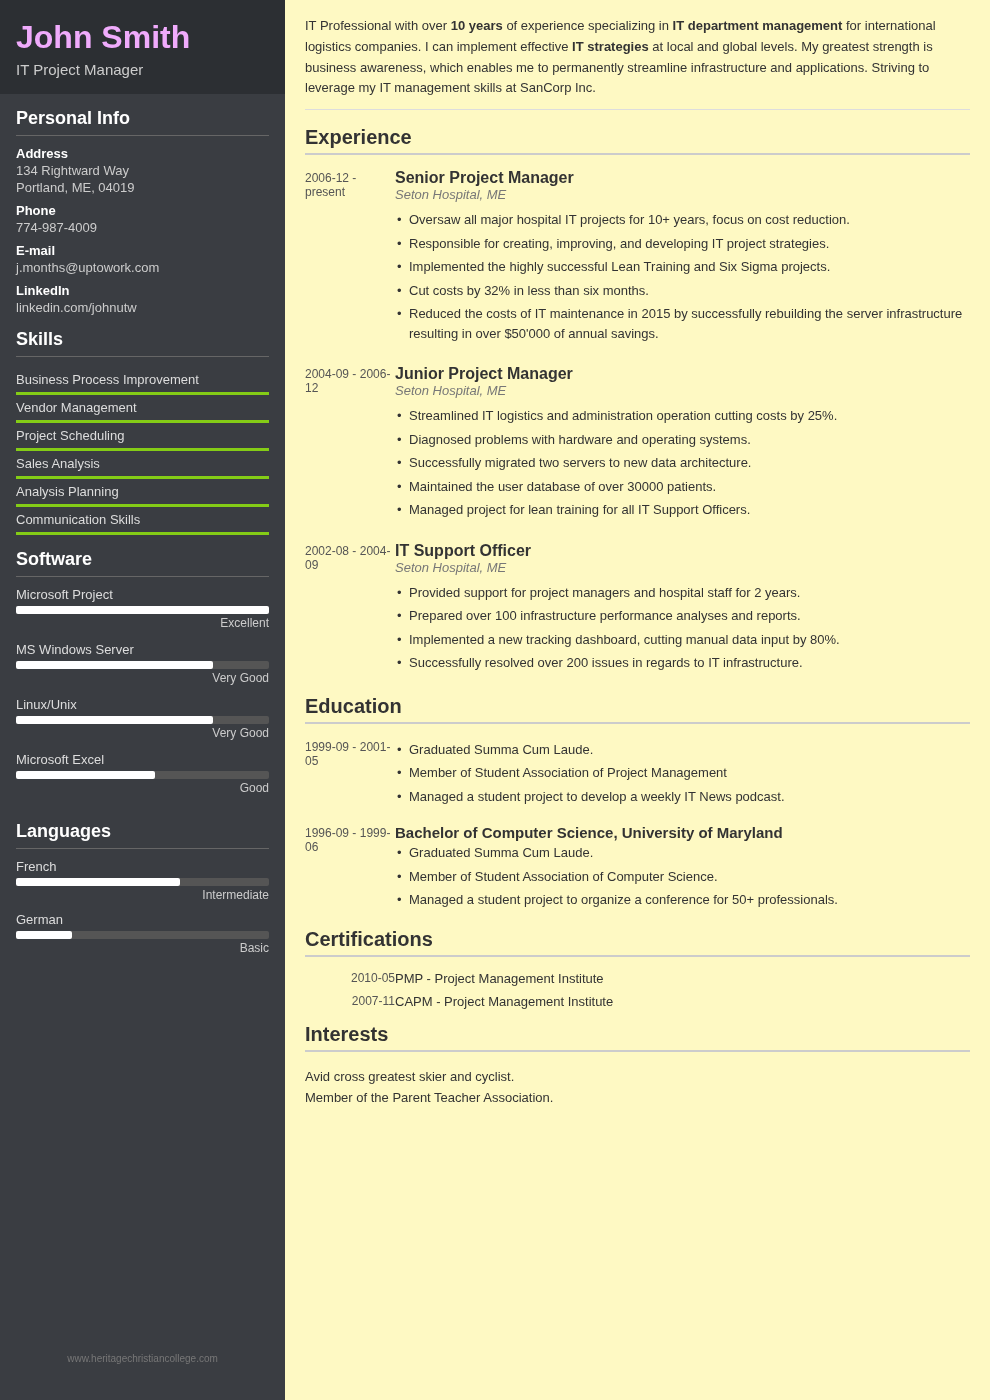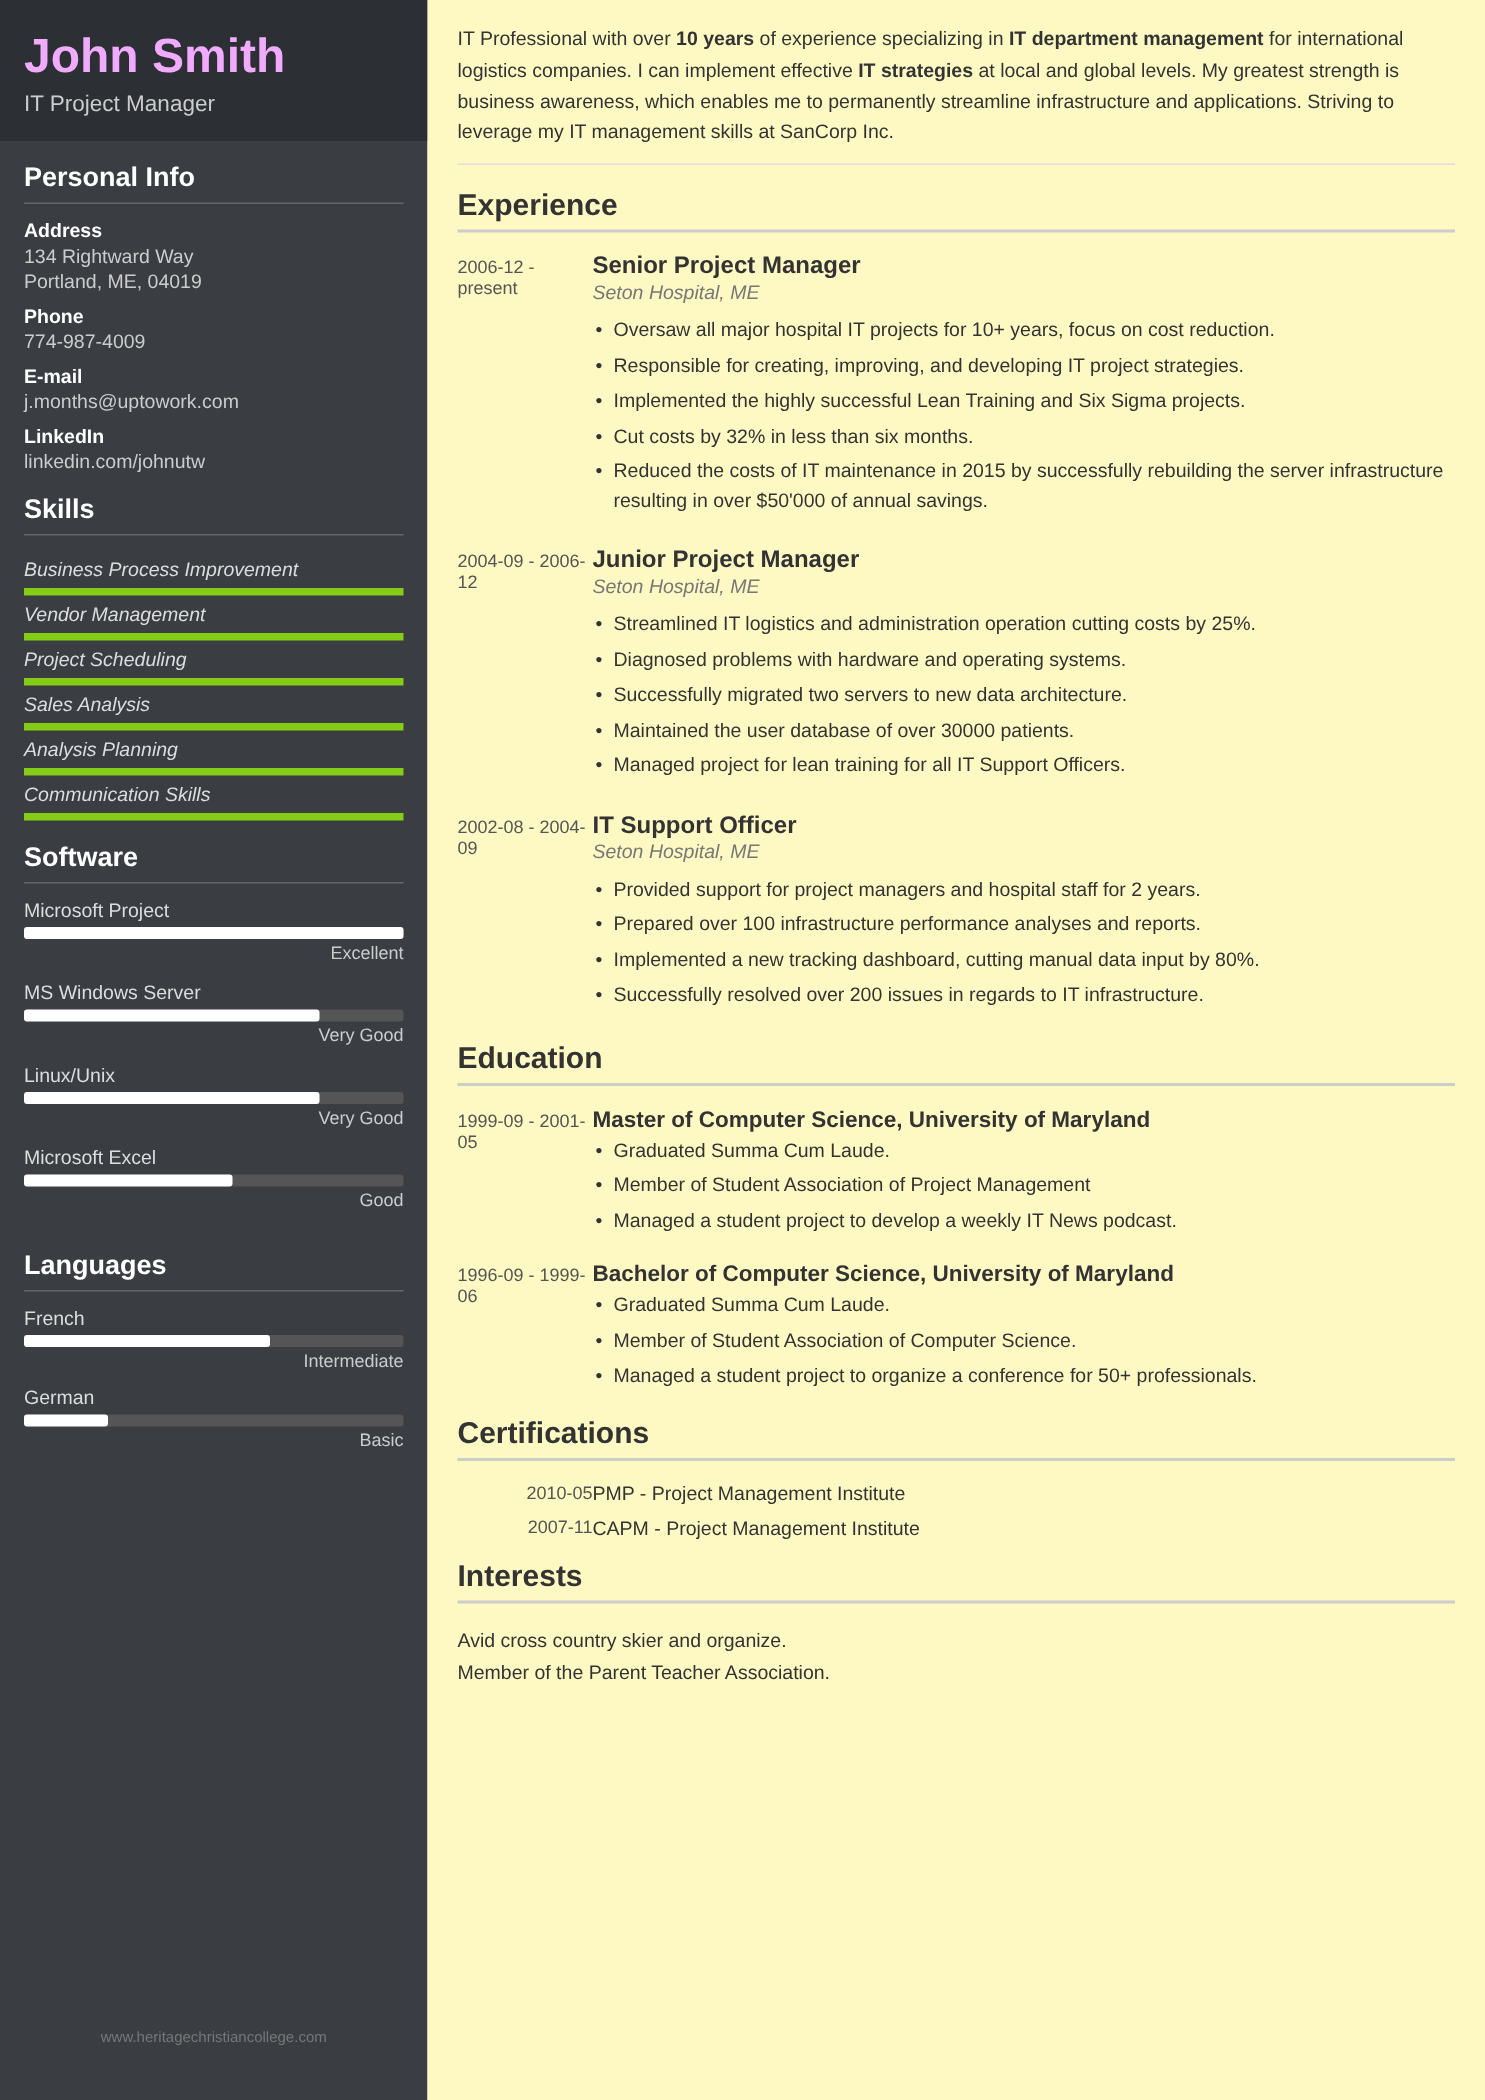--- a/index.html
+++ b/index.html
@@ -55,22 +55,21 @@
     }
     .info-value {
       font-size: 13px;
       color: #ccc;
       margin-top: 2px;
     }
     .skill-item {
       font-size: 13px;
       color: #ddd;
       padding: 5px 0;
-      border-bottom: 5px solid #84cc16;
-      font-style: italic;
+      border-bottom: 3px solid #84cc16;
     }
     .software-item {
       margin-bottom: 12px;
     }
     .software-name {
       font-size: 13px;
       color: #ddd;
       margin-bottom: 4px;
     }
     .progress-bar-bg {
@@ -354,21 +353,20 @@
   </div>
       </div>
   </div>
 
   <div class="section-wrapper">
     <div class="section-title">Education</div>
     <div id="education-list">
         <div class="edu-block">
     <div class="edu-date">1999-09 - 2001-05</div>
     <div class="edu-content">
-      <div class="edu-title">Master of Computer Science, University of Maryland</div>
       <ul class="exp-bullets">
               <li>Graduated Summa Cum Laude.</li>
               <li>Member of Student Association of Project Management</li>
               <li>Managed a student project to develop a weekly IT News podcast.</li>
             </ul>
     </div>
   </div>
         <div class="edu-block">
     <div class="edu-date">1996-09 - 1999-06</div>
     <div class="edu-content">
@@ -393,17 +391,17 @@
         <div class="cert-block">
     <div class="cert-date">2007-11</div>
     <div class="cert-name">CAPM - Project Management Institute</div>
   </div>
       </div>
   </div>
 
   <div class="section-wrapper">
     <div class="section-title">Interests</div>
     <div id="interests-list">
-        <div class="interest-item">Avid cross country skier and organize.</div>
+        <div class="interest-item">Avid cross greatest skier and cyclist.</div>
         <div class="interest-item">Member of the Parent Teacher Association.</div>
       </div>
   </div>
 </div>
 
 </body></html>

